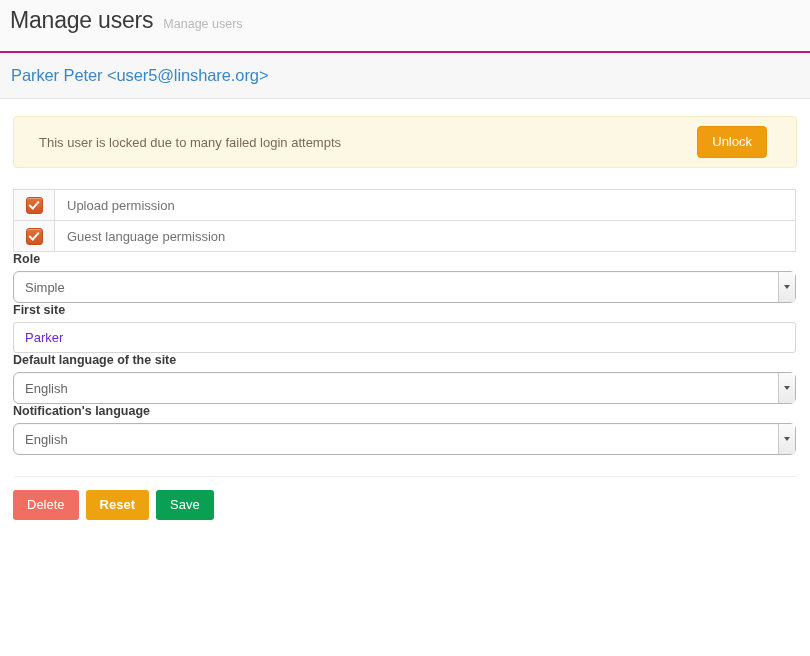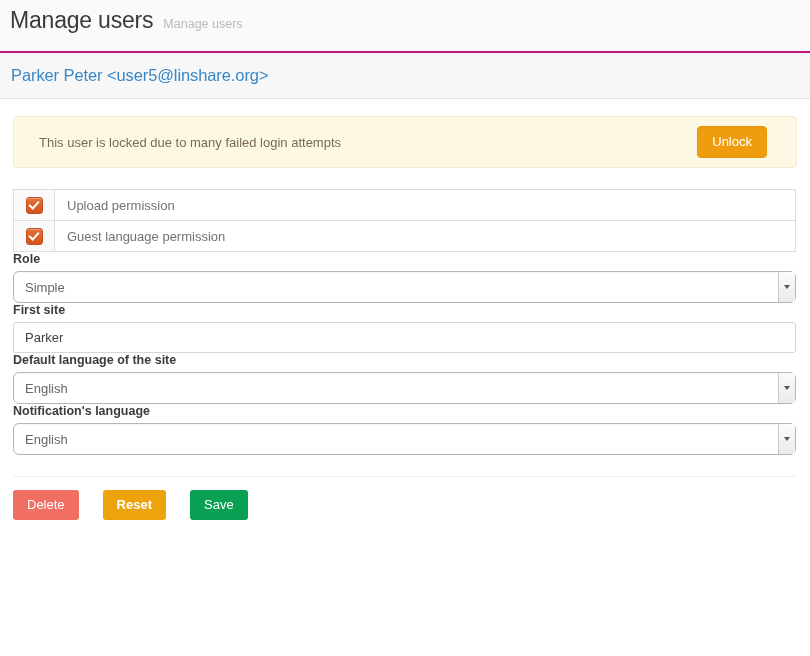--- a/index.html
+++ b/index.html
@@ -154,21 +154,21 @@
   .text-input {
     width: 783px;
     height: 31px;
     box-sizing: border-box;
     border: 1px solid #d6d6d6;
     border-radius: 3px;
     background: #ffffff;
     padding: 0 11px;
     font-size: 13px;
     font-family: "Liberation Sans", sans-serif;
-    color: #404040;
+    color: #6d28d9;
     outline: none;
   }
   .text-input::placeholder { color: #9a9a9a; }
 
   .select-wrap {
     position: relative;
     width: 783px;
     height: 32px;
   }
   .select-box {
@@ -208,21 +208,21 @@
   }
 
   
   .actions-separator {
     margin-top: 21px;
     border-top: 1px solid #f0f0f0;
   }
   .actions {
     padding-top: 13px;
     display: flex;
-    gap: 24px;
+    gap: 7px;
   }
   .btn {
     border: none;
     border-radius: 3px;
     color: #ffffff;
     font-size: 13px;
     font-family: "Liberation Sans", sans-serif;
     padding: 7px 14px;
     cursor: pointer;
     line-height: 1.2;

